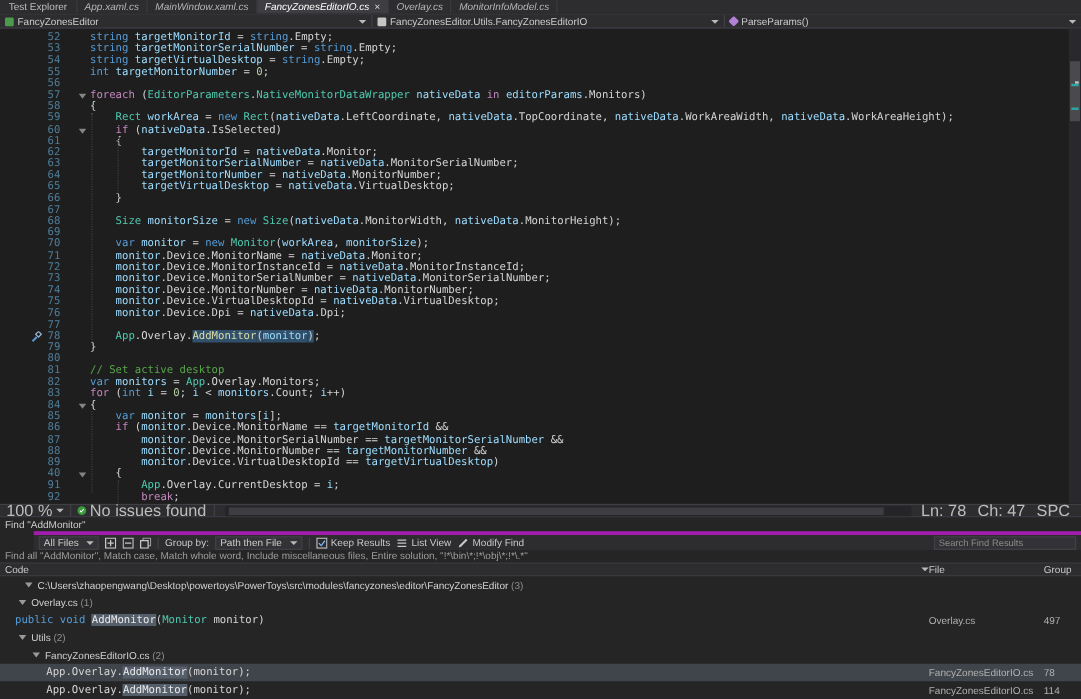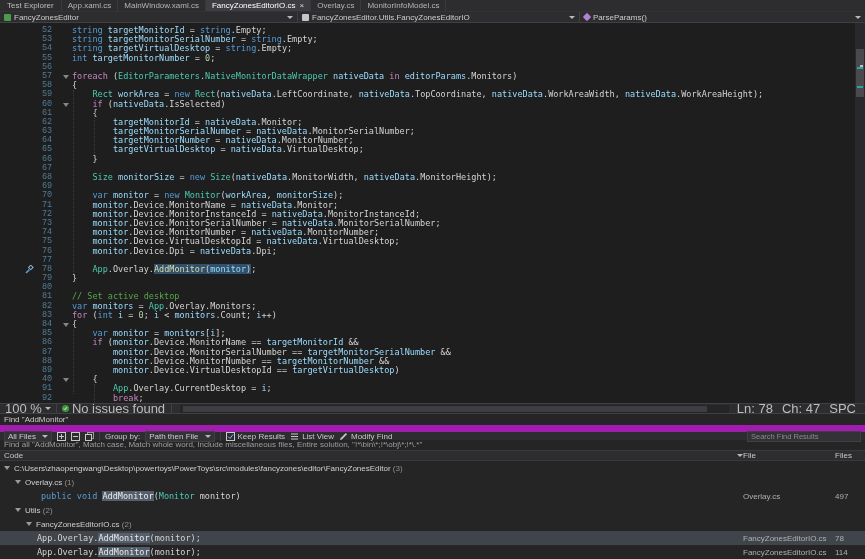--- a/index.html
+++ b/index.html
@@ -4,21 +4,21 @@
 <style>
   * { margin:0; padding:0; box-sizing:border-box; }
   html,body { width:865px; height:559px; overflow:hidden; background:#2d2d30;
     font-family:"Liberation Sans", sans-serif; color:#c8c8c8; }
   .app { width:865px; height:559px; display:flex; flex-direction:column; background:#2d2d30; }
 
   
   .tabbar { height:11px; display:flex; align-items:stretch; background:#2d2d30; font-size:8px; }
   .tooltab { padding:0 7px; line-height:11px; color:#bdbdbd; border-right:1px solid #3a3a3e; }
   .doc-tabs { display:flex; }
-  .tab { padding:0 6px; line-height:11px; color:#b5b5b5; border-right:1px solid #3a3a3e; display:flex; align-items:center; gap:4px; }
+  .tab { padding:0 6px; line-height:11px; color:#b5b5b5; border-right:1px solid #3a3a3e; display:flex; align-items:center; gap:4px;font-style:italic; }
   .tab.active { background:#3e3e42; color:#ffffff; }
   .tab-close { color:#d8d8d8; font-size:8px; line-height:11px; }
 
   
   .navbar { height:12px; display:flex; background:#2d2d30; border-top:1px solid #333337; border-bottom:1px solid #3f3f46; font-size:8px; }
   .combo { display:flex; align-items:center; gap:3px; padding:0 4px; border-right:1px solid #3f3f46; overflow:hidden; }
   .combo-project { width:298px; }
   .combo-type { width:282px; }
   .combo-member { flex:1; border-right:none; }
   .combo-text { white-space:nowrap; overflow:hidden; color:#cccccc; }
@@ -29,21 +29,21 @@
   .ic-method { background:#b180d7; transform:rotate(45deg); width:6px; height:6px; }
 
   
   .editor { height:380px; display:flex; background:#1e1e1e; position:relative; }
   .code-area { flex:1; position:relative; padding-top:3px; overflow:hidden; }
   .guide { position:absolute; width:0; border-left:1px dotted #3c3c3c; }
   .code-row { display:flex; height:9.2px; line-height:9.2px; white-space:pre;
     font-family:"DejaVu Sans Mono", monospace; font-size:8.5px; }
   .glyph { width:38px; flex:none; position:relative; }
   .glyph svg { position:absolute; right:4px; top:0; }
-  .lnum { width:22px; flex:none; text-align:center; padding-right:4px; color:#4d7d99;font-family:Liberation Mono, monospace; }
+  .lnum { width:22px; flex:none; text-align:left; padding-right:4px; color:#4d7d99; }
   .fold { width:12px; flex:none; position:relative; }
   .fold .tri { position:absolute; left:3px; top:3px; width:0; height:0;
     border-left:3px solid transparent; border-right:3px solid transparent; border-top:4px solid #858585; }
   .ltext { flex:1; }
   .tk-k { color:#569cd6; }
   .tk-c { color:#c586c0; }
   .tk-t { color:#4ec9b0; }
   .tk-v { color:#9cdcfe; }
   .tk-m { color:#dcdcaa; }
   .tk-p { color:#d4d4d4; }
@@ -62,21 +62,21 @@
   .zoom { display:flex; align-items:center; gap:3px; padding:0 5px; border-right:1px solid #3f3f46; height:100%; }
   .okbadge { width:7px; height:7px; border-radius:50%; background:#3c9b3c; display:inline-flex; align-items:center; justify-content:center; margin:0 3px 0 5px; flex:none; }
   .health { display:flex; align-items:center; height:100%; border-right:1px solid #3f3f46; padding-right:6px; }
   .htrack { flex:1; height:8px; margin:0 8px; position:relative; background:#252528; }
   .hthumb { position:absolute; left:3px; right:22px; top:1px; bottom:1px; background:#3e3e42; }
   .caret-pos { margin-right:9px; }
 
   
   .findpanel { flex:1; background:#252526; border-top:1px solid #3f3f46; display:flex; flex-direction:column; font-size:8px; }
   .f-title { height:11px; line-height:11px; padding-left:4px; color:#cccccc; background:#252526; }
-  .f-toolbar { height:15px; display:flex; align-items:center; gap:5px; padding:0 4px; background:#2d2d30; border-top:7px solid #a21caf; }
+  .f-toolbar { height:15px; display:flex; align-items:center; gap:5px; padding:0 4px; background:#2d2d30; border-top:3px solid #a21caf;margin-left:27px; }
   .f-combo { display:flex; align-items:center; gap:4px; border:1px solid #3f3f46; background:#333337; height:11px; padding:0 3px; color:#cccccc; }
   .f-combo .chev { margin-left:2px; }
   .tbicon { display:inline-flex; align-items:center; }
   .tbsep { width:1px; height:9px; background:#3f3f46; }
   .tbbtn { display:flex; align-items:center; gap:3px; color:#c8c8c8; }
   .f-search { margin-left:auto; width:114px; height:11px; border:1px solid #3f3f46; background:#333337; color:#bbbbbb; font-size:7.5px; padding:0 3px; font-family:"Liberation Sans", sans-serif; }
   .f-search::placeholder { color:#8a8a8a; }
   .f-summary { height:10px; line-height:10px; padding-left:4px; color:#9d9d9d; white-space:nowrap; overflow:hidden; }
   .f-header { height:11px; display:flex; align-items:center; background:#2d2d30; border-top:1px solid #39393d; border-bottom:1px solid #39393d; color:#c8c8c8; }
   .f-header .h-code { flex:1; display:flex; align-items:center; gap:4px; padding-left:4px; }
@@ -285,36 +285,36 @@
     </div>
 
     <div class="f-summary">Find all "AddMonitor", Match case, Match whole word, Include miscellaneous files, Entire solution, "!*\bin\*;!*\obj\*;!*\.*"</div>
 
     <div class="f-header">
       <div class="h-code">
         <span>Code</span>
         <span class="chev"></span>
       </div>
       <span class="h-file">File</span>
-      <span class="h-line">Files</span>
+      <span class="h-line">Group</span>
     </div>
 
     <div class="f-rows" id="find-rows">
         <div class="f-row">
-          <span class="f-main" style="padding-left: 4px;"><i class="expander"></i><span class="f-grouptext">C:\Users\zhaopengwang\Desktop\powertoys\PowerToys\src\modules\fancyzones\editor\FancyZonesEditor</span><span class="f-count"> (3)</span></span>
+          <span class="f-main" style="padding-left: 20px;"><i class="expander"></i><span class="f-grouptext">C:\Users\zhaopengwang\Desktop\powertoys\PowerToys\src\modules\fancyzones\editor\FancyZonesEditor</span><span class="f-count"> (3)</span></span>
           <span class="cell-file"></span>
           <span class="cell-line"></span>
         </div>
         <div class="f-row">
           <span class="f-main" style="padding-left: 15px;"><i class="expander"></i><span class="f-grouptext">Overlay.cs</span><span class="f-count"> (1)</span></span>
           <span class="cell-file"></span>
           <span class="cell-line"></span>
         </div>
         <div class="f-row">
-          <span class="f-main" style="padding-left: 41px;"><span class="f-code"><span class="tk-k">public</span><span class="tk-x"> </span><span class="tk-k">void</span><span class="tk-x"> </span><span class="tk-match">AddMonitor</span><span class="tk-x">(</span><span class="tk-t">Monitor</span><span class="tk-x"> monitor)</span></span></span>
+          <span class="f-main" style="padding-left: 12px;"><span class="f-code"><span class="tk-k">public</span><span class="tk-x"> </span><span class="tk-k">void</span><span class="tk-x"> </span><span class="tk-match">AddMonitor</span><span class="tk-x">(</span><span class="tk-t">Monitor</span><span class="tk-x"> monitor)</span></span></span>
           <span class="cell-file">Overlay.cs</span>
           <span class="cell-line">497</span>
         </div>
         <div class="f-row">
           <span class="f-main" style="padding-left: 15px;"><i class="expander"></i><span class="f-grouptext">Utils</span><span class="f-count"> (2)</span></span>
           <span class="cell-file"></span>
           <span class="cell-line"></span>
         </div>
         <div class="f-row">
           <span class="f-main" style="padding-left: 26px;"><i class="expander"></i><span class="f-grouptext">FancyZonesEditorIO.cs</span><span class="f-count"> (2)</span></span>

